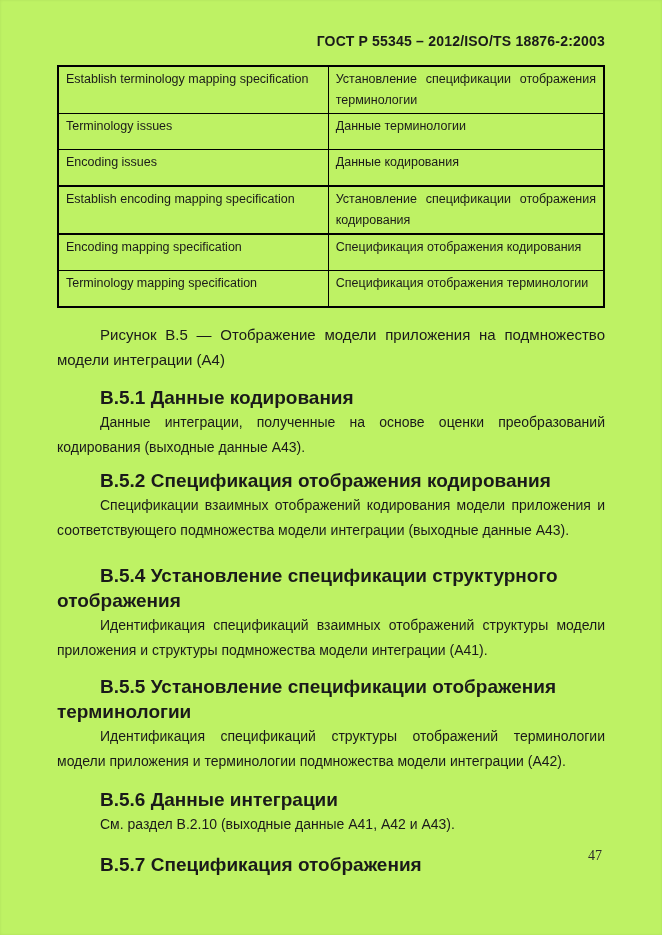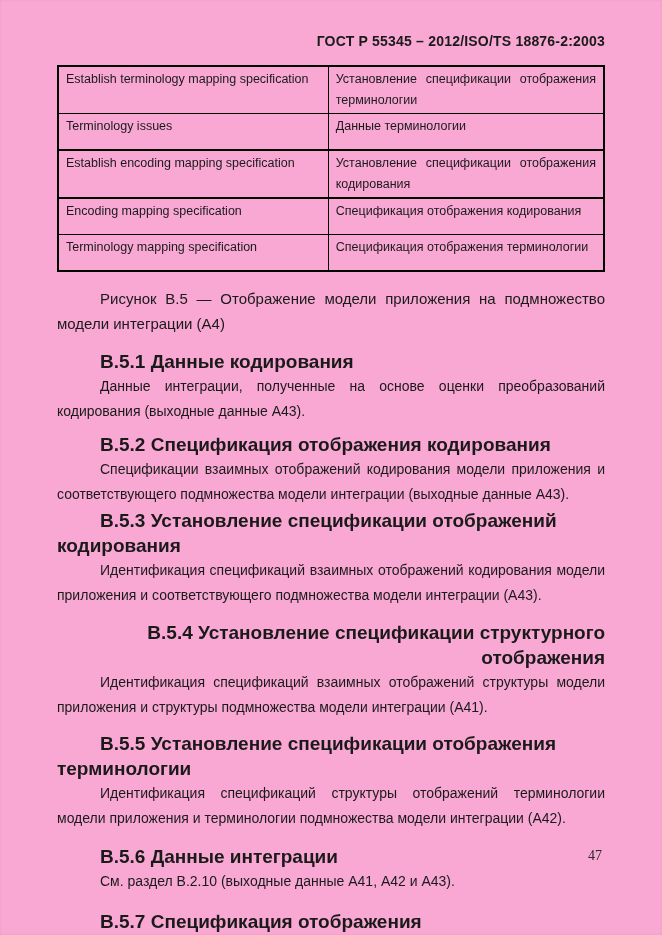--- a/index.html
+++ b/index.html
@@ -4,21 +4,21 @@
 <style>
   html, body {
     margin: 0;
     padding: 0;
     background: #ffffff;
   }
   .page {
     position: relative;
     width: 662px;
     height: 935px;
-    background: #f9a8d4;
+    background: #bef264;
     color: #1a1a1a;
     font-family: "Liberation Sans", sans-serif;
     box-shadow: inset 0 0 3px rgba(0,0,0,0.08);
     overflow: hidden;
   }
   .content {
     position: absolute;
     left: 57px;
     width: 548px;
     top: 0;
@@ -59,21 +59,21 @@
   h3.sec-head {
     font-size: 19px;
     line-height: 25px;
     font-weight: bold;
     margin: 12px 0 0 0;
     text-indent: 43px;
   }
   h3.mt13 { margin-top: 13px; }
   h3.mt8  { margin-top: 8px; }
   h3.mt1  { margin-top: 1px; }
-  h3.mt4  { margin-top: 12px; text-align: right; }
+  h3.mt4  { margin-top: 20px; }
   h3.mt11 { margin-top: 11px; }
   h3.mt15 { margin-top: 15px; }
   p.body {
     margin: 0;
     font-size: 14px;
     line-height: 25px;
     text-align: justify;
     text-indent: 43px;
   }
   .pagenum {
@@ -96,20 +96,24 @@
     <table class="map-table">
       <tbody>
         <tr class="tall">
           <td class="en">Establish terminology mapping specification</td>
           <td class="ru">Установление спецификации отображения терминологии</td>
         </tr>
         <tr>
           <td class="en">Terminology issues</td>
           <td class="ru">Данные терминологии</td>
         </tr>
+        <tr>
+          <td class="en">Encoding issues</td>
+          <td class="ru">Данные кодирования</td>
+        </tr>
         <tr class="tall thick-top">
           <td class="en">Establish encoding mapping specification</td>
           <td class="ru">Установление спецификации отображения кодирования</td>
         </tr>
         <tr class="thick-top">
           <td class="en">Encoding mapping specification</td>
           <td class="ru">Спецификация отображения кодирования</td>
         </tr>
         <tr>
           <td class="en">Terminology mapping specification</td>
@@ -123,24 +127,20 @@
     <section>
       <h3 class="sec-head mt13">В.5.1 Данные кодирования</h3>
       <p class="body">Данные интеграции, полученные на основе оценки преобразований кодирования (выходные данные А43).</p>
     </section>
 
     <section>
       <h3 class="sec-head mt8">В.5.2 Спецификация отображения кодирования</h3>
       <p class="body">Спецификации взаимных отображений кодирования модели приложения и соответствующего подмножества модели интеграции (выходные данные А43).</p>
     </section>
 
-    <section>
-      <h3 class="sec-head mt1">В.5.3 Установление спецификации отображений кодирования</h3>
-      <p class="body">Идентификация спецификаций взаимных отображений кодирования модели приложения и соответствующего подмножества модели интеграции (А43).</p>
-    </section>
 
     <section>
       <h3 class="sec-head mt4">В.5.4 Установление спецификации структурного отображения</h3>
       <p class="body">Идентификация спецификаций взаимных отображений структуры модели приложения и структуры подмножества модели интеграции (А41).</p>
     </section>
 
     <section>
       <h3 class="sec-head mt11">В.5.5 Установление спецификации отображения терминологии</h3>
       <p class="body">Идентификация спецификаций структуры отображений терминологии модели приложения и терминологии подмножества модели интеграции (А42).</p>
     </section>

